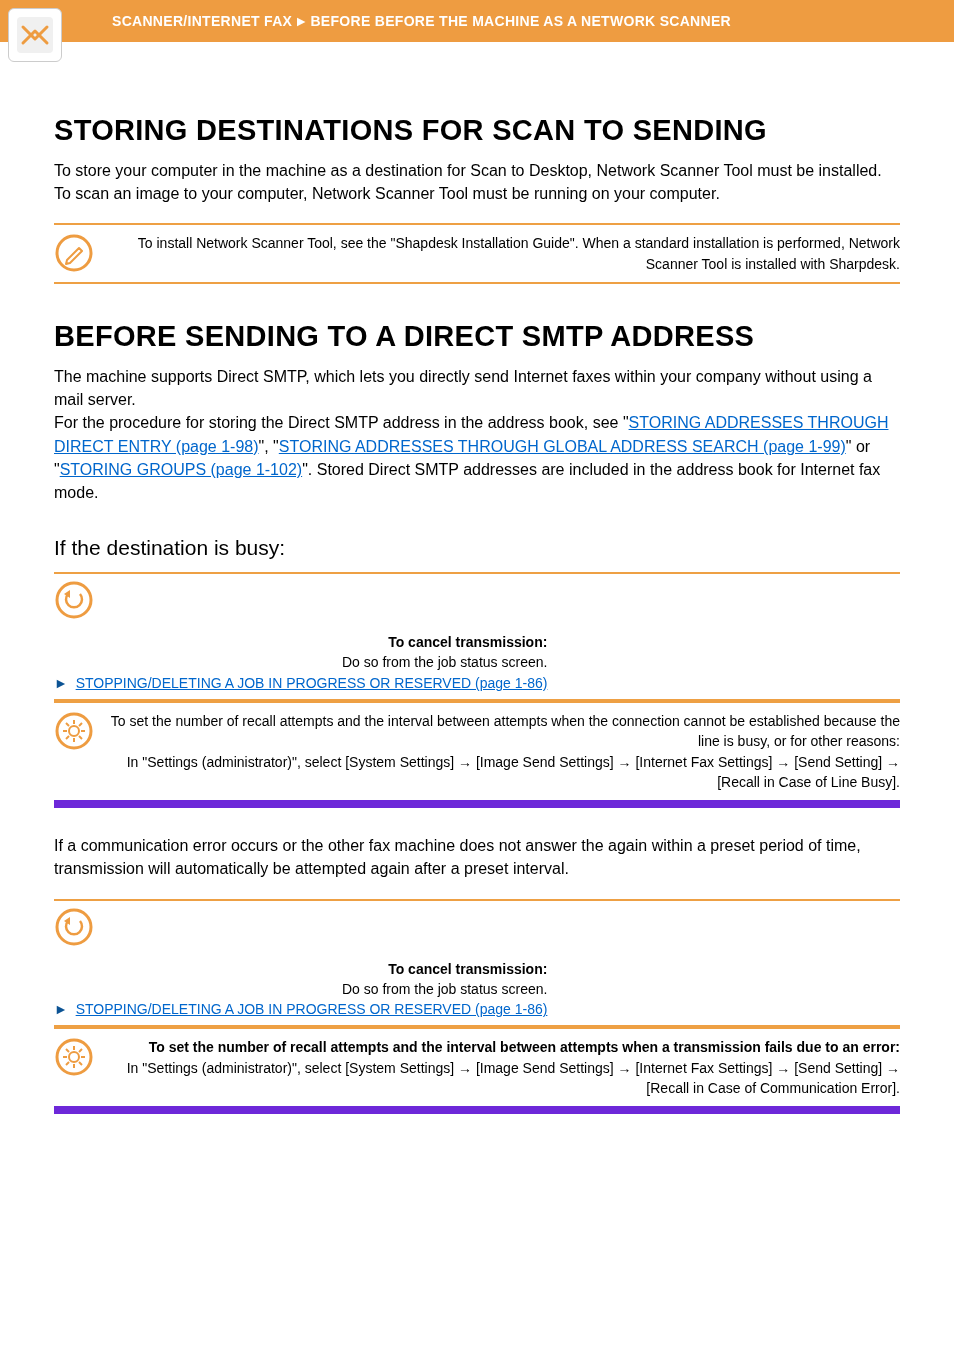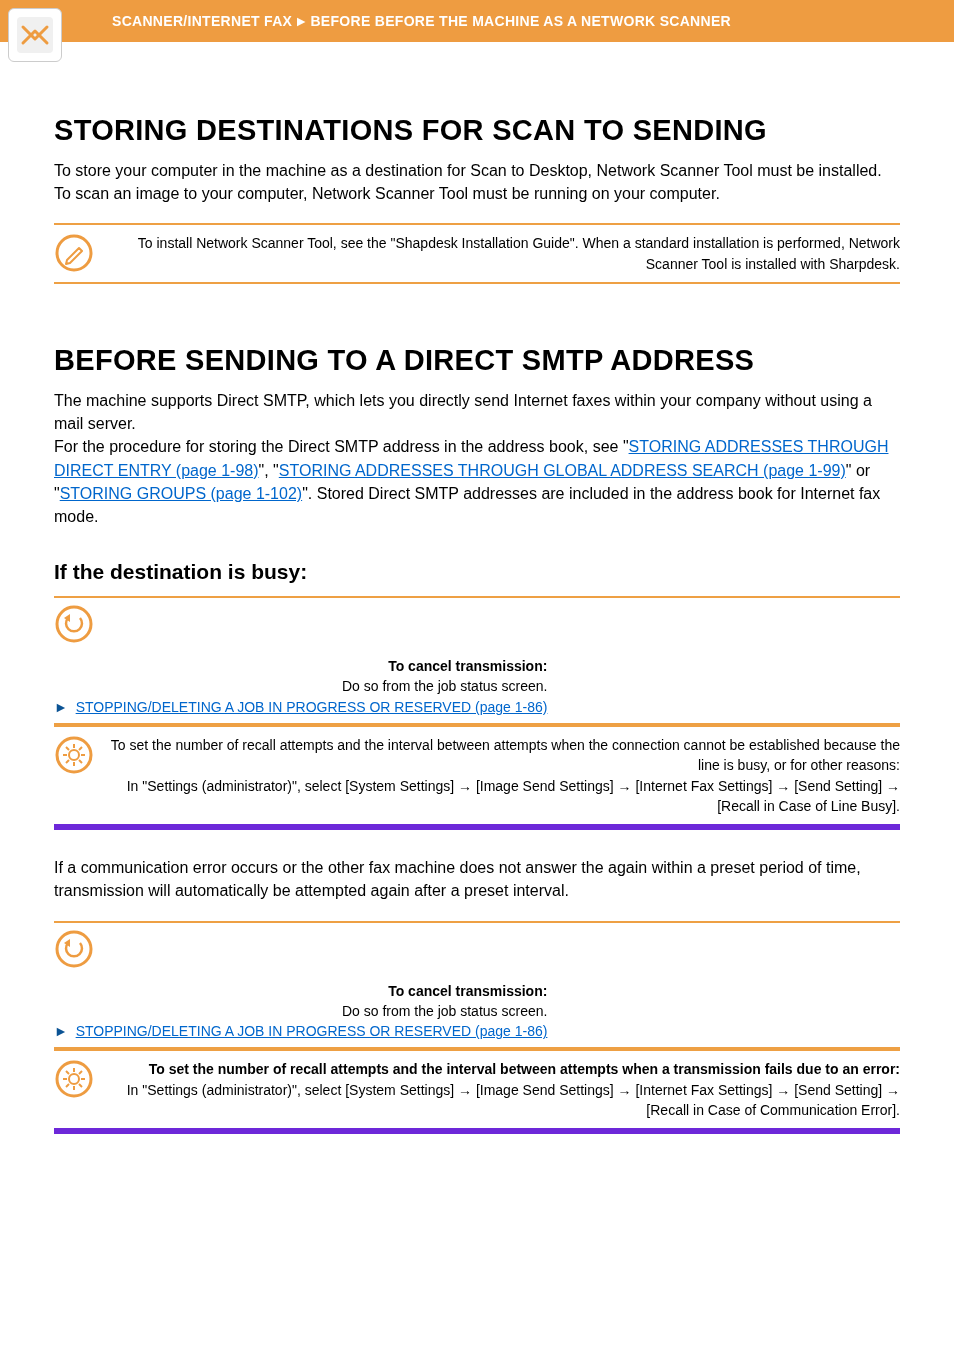--- a/index.html
+++ b/index.html
@@ -3,28 +3,28 @@
 <meta charset="utf-8">
 <style>
   * { margin: 0; padding: 0; box-sizing: border-box; }
   body { font-family: Arial, Helvetica, sans-serif; background: #fff; color: #000; width: 954px; }
   .header-bar { background: #ee9c41; height: 42px; display: flex; align-items: center; padding-left: 12px; position: relative; }
   .header-icon { width: 54px; height: 54px; background: #fff; border: 1px solid #ccc; border-radius: 6px; position: absolute; left: 8px; top: 8px; display: flex; align-items: center; justify-content: center; }
   .header-icon svg { width: 40px; height: 40px; }
   .header-text { color: #fff; font-weight: bold; font-size: 14px; margin-left: 100px; letter-spacing: 0.3px; display: flex; align-items: center; }
   .header-text .arrow { margin: 0 2px; }
   .content { padding: 24px 54px 0 54px; }
-  h1 { font-size: 29px; font-weight: bold; margin-top: 60px; margin-bottom: 12px; letter-spacing: 0.3px; }
+  h1 { font-size: 29px; font-weight: bold; margin-top: 36px; margin-bottom: 12px; letter-spacing: 0.3px; }
   h1:first-of-type { margin-top: 48px; }
   .body-text { font-size: 16px; line-height: 1.45; margin-bottom: 18px; }
-  h2 { font-size: 21px; font-weight: bold; margin-top: 32px; margin-bottom: 10px; }
+  h2 { font-size: 21px; font-weight: normal; margin-top: 32px; margin-bottom: 10px; }
   .link { color: #0066cc; text-decoration: underline; }
   .note-block { border-top: 2px solid #eea044; border-bottom: 2px solid #eea044; padding: 8px 0; margin: 18px 0 28px 0; display: flex; align-items: flex-start; gap: 12px; text-align: right; }
   .note-block.cancel { border-top: 2px solid #eea044; border-bottom: 2px solid #eea044; padding: 6px 0; margin: 12px 0 0 0; flex-direction: column; }
-  .note-block.settings { border-top: 2px solid #eea044; border-bottom: 6px solid #6d28d9; padding: 8px 0; margin: 0 0 26px 0; }
+  .note-block.settings { border-top: 2px solid #eea044; border-bottom: 8px solid #6d28d9; padding: 8px 0; margin: 0 0 26px 0; }
   .note-icon { width: 40px; height: 40px; flex-shrink: 0; }
   .note-content { font-size: 14px; line-height: 1.45; flex: 1; }
   .note-content .bold { font-weight: bold; }
   .note-content .arrow-link { color: #0b5394; }
   .page-number { text-align: center; font-size: 22px; font-weight: bold; margin-top: 320px; padding-bottom: 30px; }
 </style>
 </head>
 <body>
 
 <div class="header-bar">

